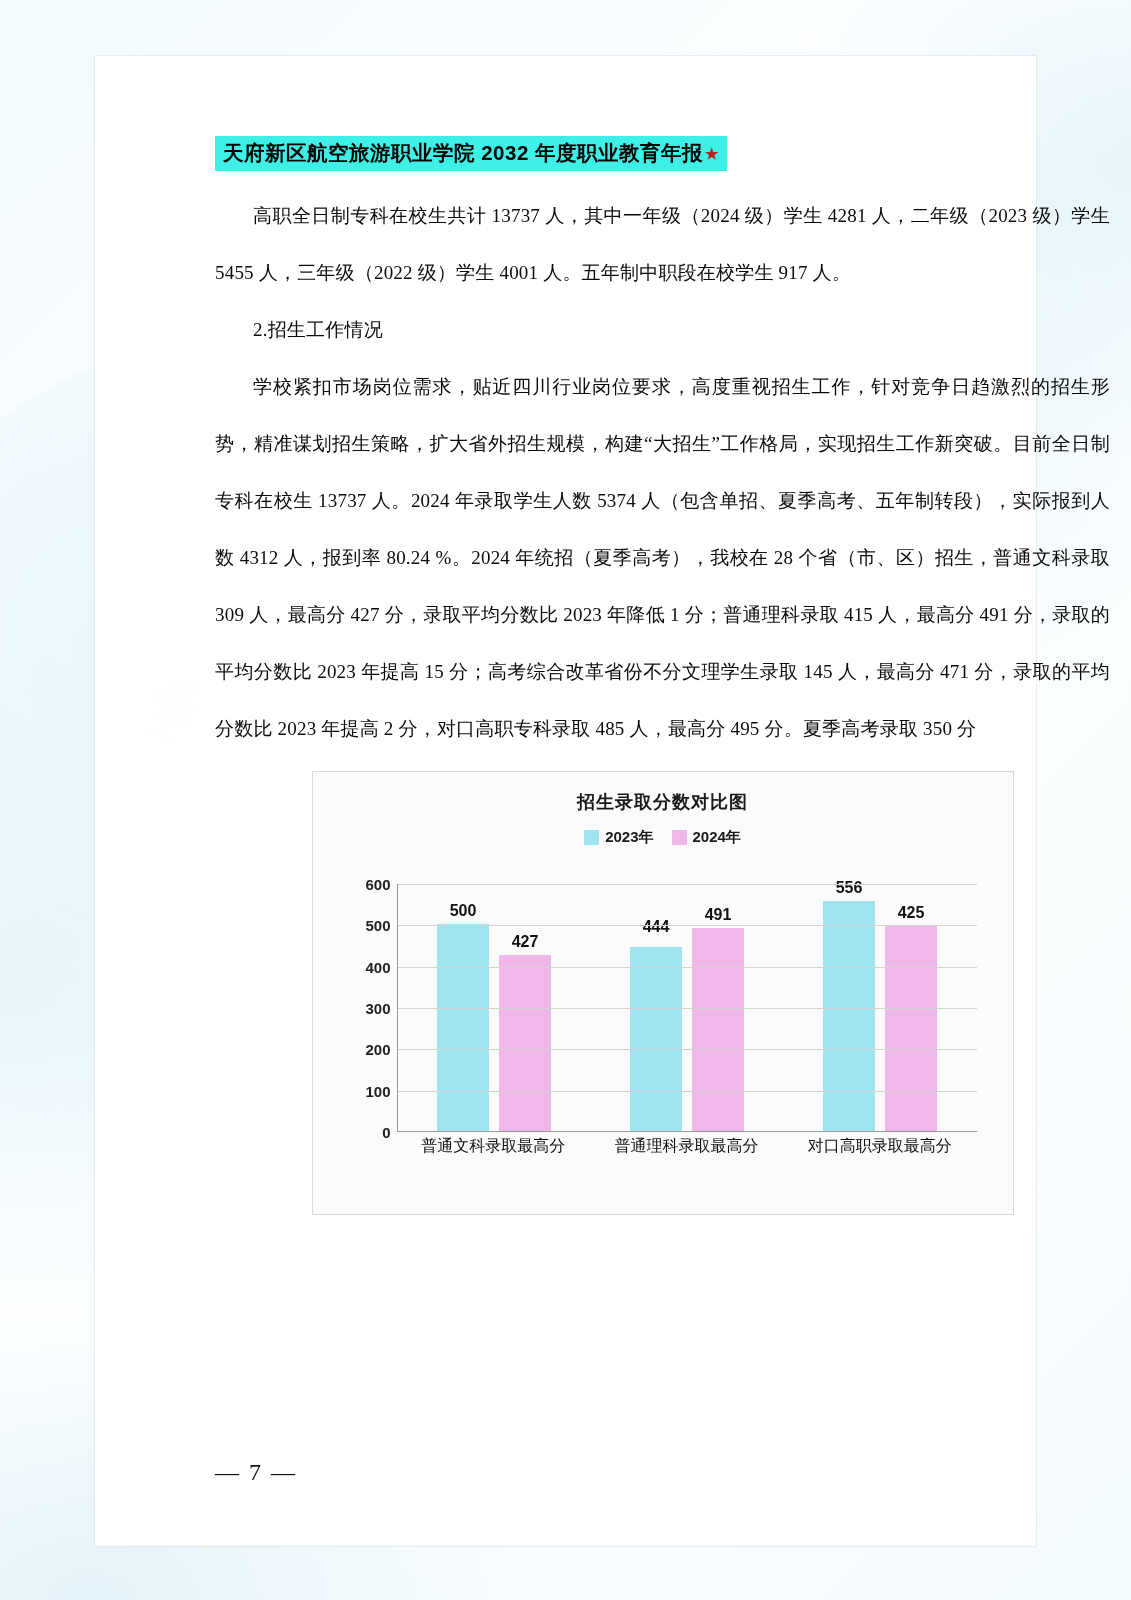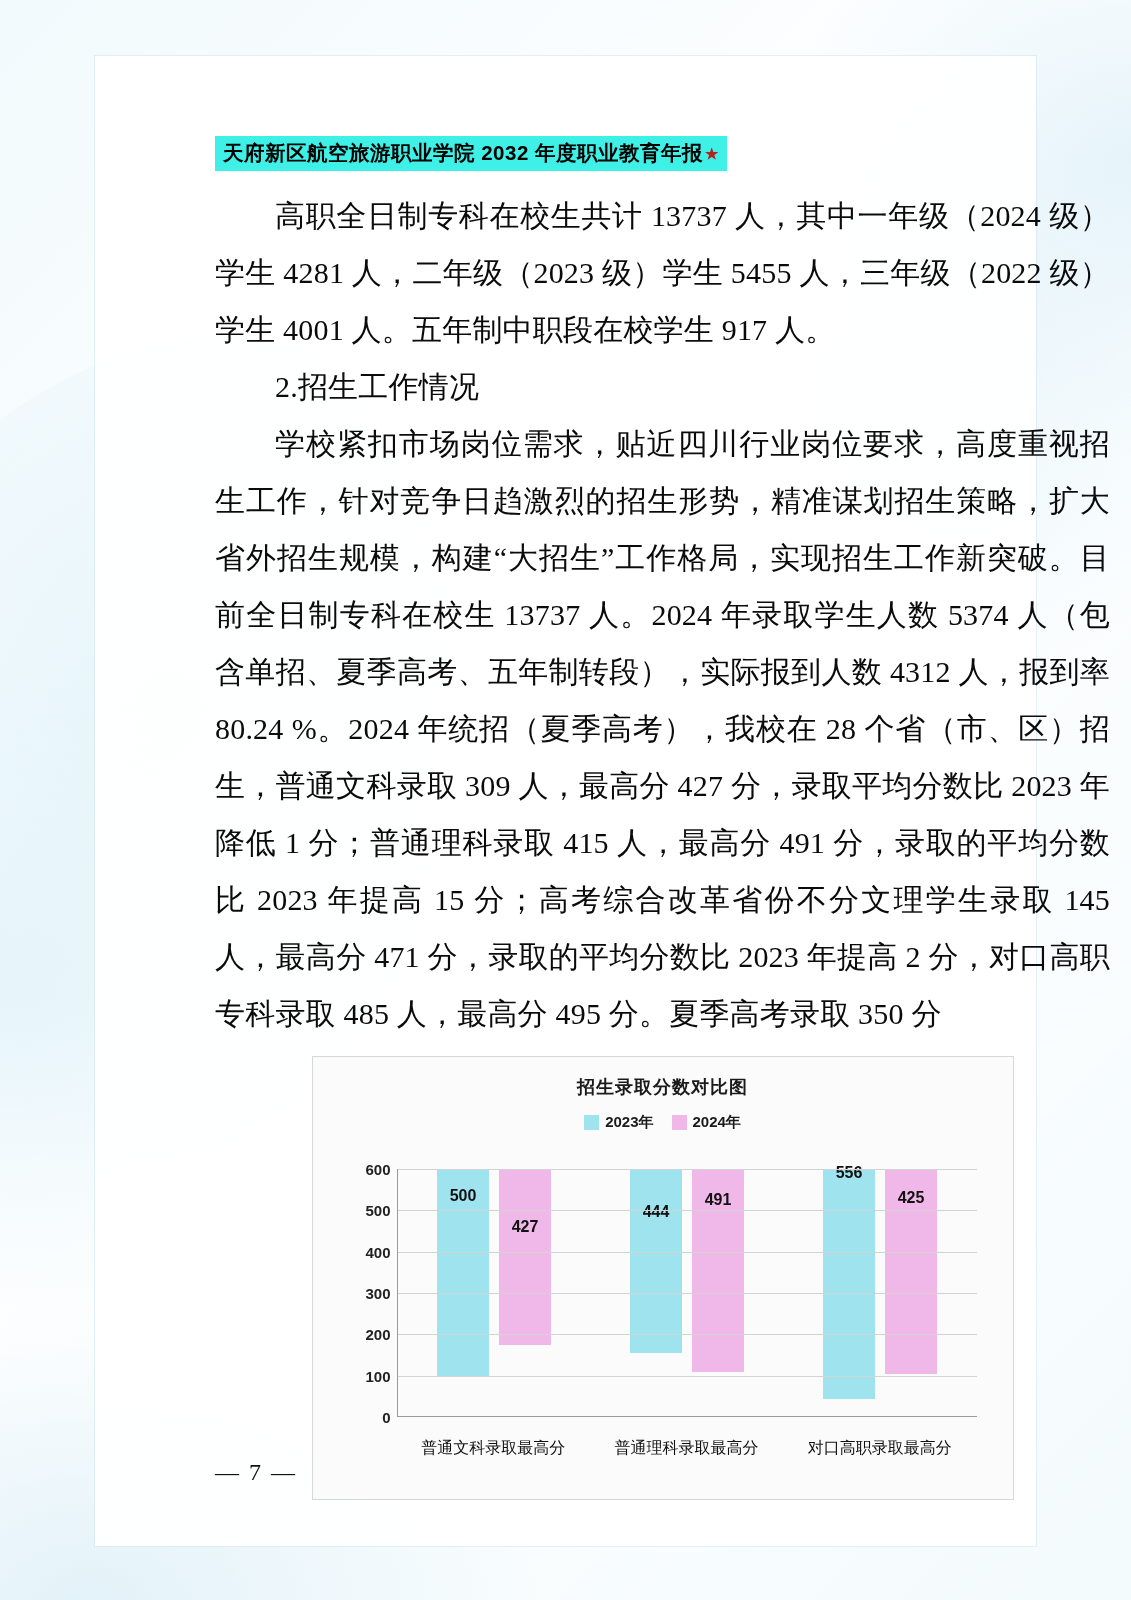--- a/index.html
+++ b/index.html
@@ -71,21 +71,21 @@
   }
   .header-band .star {
     color: #b52020;
     font-size: 15px;
     position: relative;
     top: -1px;
     margin-left: 2px;
   }
   .body-text {
     margin-top: 16px;
-    font-size: 30px;
+    font-size: 19px;
     line-height: 57px;
     color: #0b0b0b;
     text-align: justify;
     letter-spacing: 0.2px;
   }
   .para {
     margin: 0;
     text-indent: 2em;
   }
   .para + .para {
@@ -182,21 +182,21 @@
     display: flex;
     align-items: flex-end;
     gap: 10px;
     position: relative;
     height: 100%;
   }
   .bar-wrap {
     position: relative;
     display: flex;
     flex-direction: column;
-    justify-content: flex-start;
+    justify-content: flex-end;
     height: 100%;
   }
   .bar {
     width: 52px;
   }
   .bar-value {
     position: absolute;
     left: 50%;
     transform: translateX(-50%);
     font-family: "Liberation Sans", sans-serif;
@@ -212,21 +212,20 @@
     width: 580px;
     display: flex;
     justify-content: space-around;
   }
   .cat-label {
     font-family: Liberation Mono, monospace;
     font-size: 16px;
     color: #111;
     text-align: center;
     width: 180px;
-    margin-top: 17px;
   }
   .page-number {
     position: absolute;
     left: 120px;
     bottom: 60px;
     font-size: 24px;
     color: #111;
     letter-spacing: 2px;
   }
 </style>

